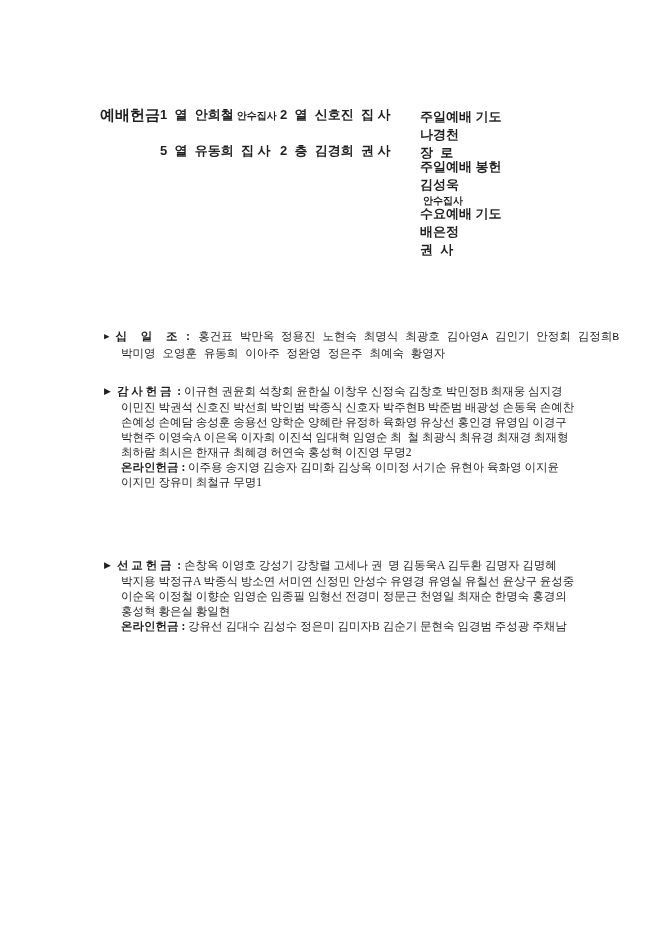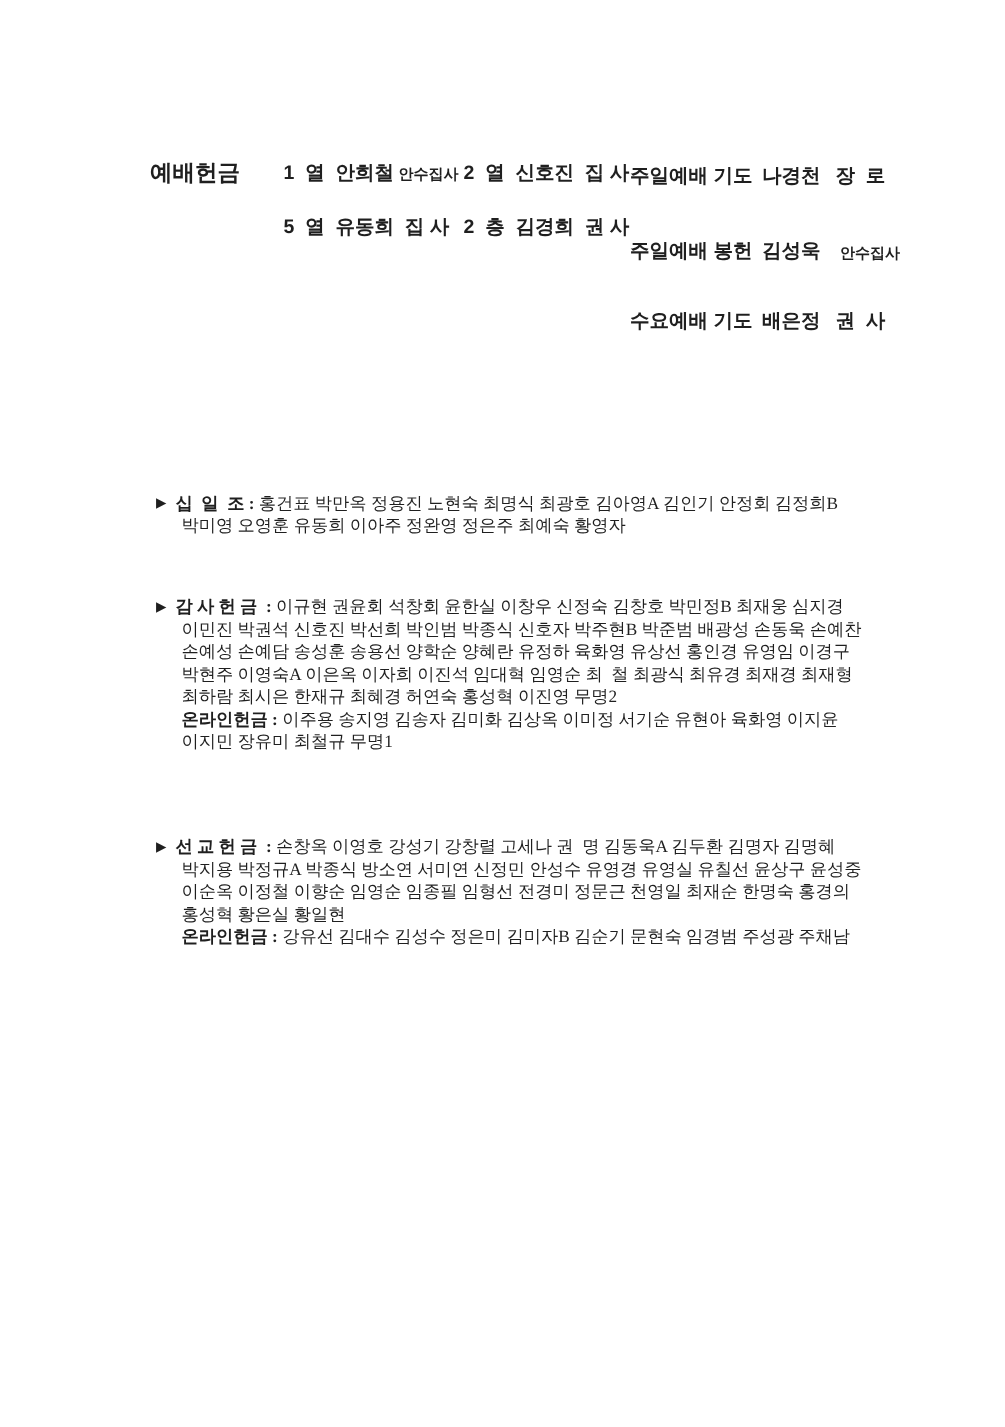--- a/index.html
+++ b/index.html
@@ -14,36 +14,36 @@
   
   .offering-label {
     position: absolute; left: 100px; top: 106px;
     font-family: "Liberation Sans", sans-serif;
     font-weight: bold; font-size: 15px; white-space: pre;
   }
   .offering-rows { position: absolute; left: 160px; top: 106px; }
   .offering-row { display: flex; align-items: baseline; height: 36px;
     font-family: "Liberation Sans", sans-serif;
     font-weight: bold; font-size: 13px; white-space: pre; }
-  .offering-left { width: 120px; display: inline-block; margin-left: 29px; }
+  .offering-left { width: 120px; display: inline-block; }
   .small-title { font-size: 10px; font-weight: bold; margin-left: 3px; }
   .prayer-rows { position: absolute; left: 420px; top: 108px; }
-  .prayer-row { position: absolute; left: 0; display: flex; align-items: flex-end;
+  .prayer-row { position: absolute; left: 0; display: flex; align-items: flex-start;
     font-family: "Liberation Sans", sans-serif;
-    font-weight: bold; font-size: 13px; white-space: pre; }
+    font-weight: bold; font-size: 13px; white-space: pre; flex-direction: column; }
   .prayer-row.r0 { top: 0; }
   .prayer-row.r1 { top: 50px; }
   .prayer-row.r2 { top: 97px; }
   .prayer-label { width: 88px; display: inline-block; }
   .prayer-name { margin-right: 10px; font-family: Liberation Mono, monospace; }
 
   
   .section { position: absolute; left: 104px; width: 500px; }
-  .sec-tithe   { top: 329px; }
-  .sec-thanks  { top: 398px; }
+  .sec-tithe   { top: 329px; font-family: Liberation Mono, monospace; }
+  .sec-thanks  { top: 384px; }
   .sec-mission { top: 558px; }
   .line { font-size: 11.5px; line-height: 15px; white-space: pre; }
   .line .bullet { font-size: 9px; display: inline-block; margin-right: 6px;
     transform: translateY(-1px); }
   .sec-title { font-weight: bold; }
   .online-label { font-weight: bold; }
   .cont { padding-left: 17px; }
   .names { }
 </style>
 </head>

